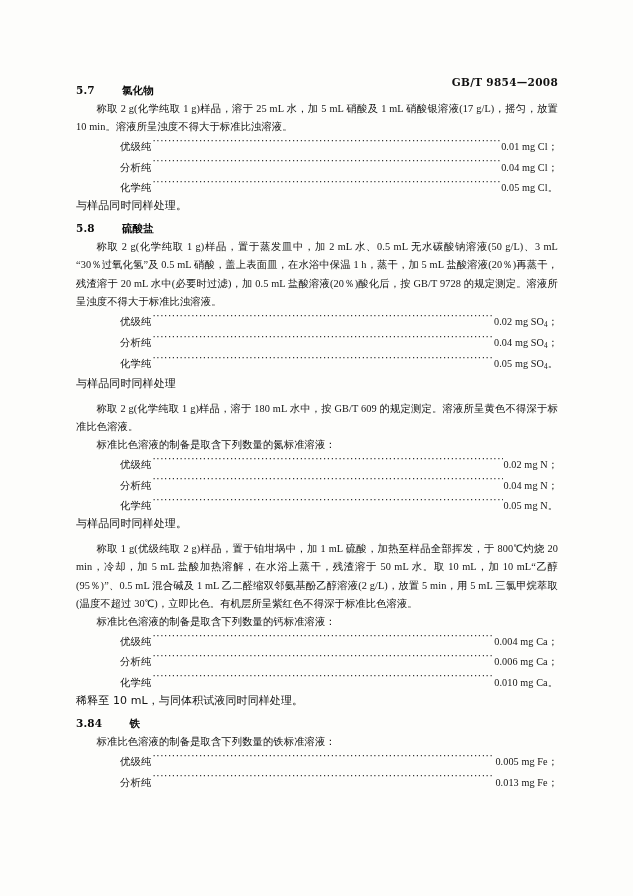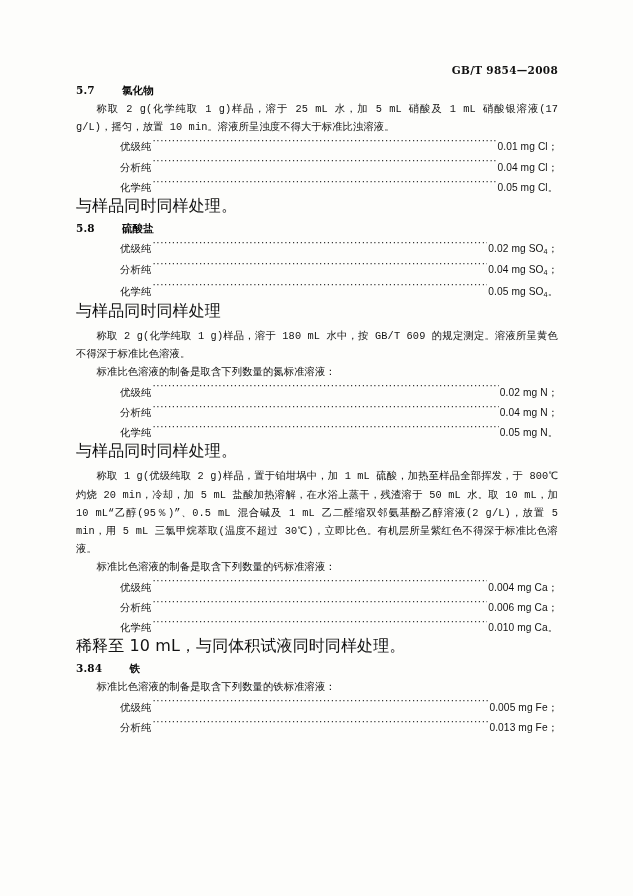--- a/index.html
+++ b/index.html
@@ -26,21 +26,21 @@
     width: 482px;
   }
   
   .header {
     position: relative;
     height: 24px;
   }
   .header-std {
     position: absolute;
     right: 0;
-    top: 4px;
+    top: 16px;
     font-family: "DejaVu Serif", "Liberation Serif", serif;
     font-weight: bold;
     font-size: 10.5px;
     letter-spacing: 0.3px;
     color: #111;
     white-space: nowrap;
   }
   
   .sec {
     margin-top: 7px;
@@ -56,21 +56,21 @@
     white-space: nowrap;
   }
   .sec-num {
     display: inline-block;
     font-family: "DejaVu Serif", "Liberation Serif", serif;
     font-weight: bold;
     margin-right: 27px;
   }
   
   .para {
-    font-family: Liberation Mono, monospace;
+    font-family: Liberation Serif, serif;
     font-size: 10.3px;
     line-height: 18.2px;
     color: #121212;
     text-align: justify;
     text-justify: inter-character;
     letter-spacing: 0.1px;
     margin: 0;
   }
   .para.indent { text-indent: 2em; }
   .para-tight { margin: 0; }
@@ -107,34 +107,34 @@
     font-size: 10.3px;
     letter-spacing: 0.6px;
     color: #222;
     position: absolute;
     left: 0;
     bottom: 1px;
     white-space: nowrap;
   }
   .grade-value {
     flex: 0 0 auto;
-    font-family: Liberation Sans, sans-serif;
+    font-family: Liberation Serif, serif;
     font-size: 10.2px;
     letter-spacing: 0.1px;
     padding-left: 0px;
   }
   .grade-value sub {
     font-size: 7.2px;
     vertical-align: baseline;
     position: relative;
     top: 2px;
   }
   .tail {
     font-family: "DejaVu Sans", "Liberation Sans", sans-serif;
-    font-size: 16px;
+    font-size: 11px;
     line-height: 18.2px;
     color: #121212;
     letter-spacing: 0.1px;
   }
 </style>
 </head>
 <body>
 
 <div class="page">
   <div class="page-inner">
@@ -161,20 +161,21 @@
             <div class="grade-row">
               <span class="grade-label">化学纯</span>
               <span class="leader"></span>
               <span class="grade-value"><span>0.05 mg Cl</span><span>。</span></span>
             </div>
           </div>
           <div class="tail">与样品同时同样处理。</div>
         </div>
         <div class="sec">
           <div class="sec-head"><span class="sec-num">5.8</span><span>硫酸盐</span></div>
+          <p class="para indent">称取 2 g(化学纯取 1 g)样品，置于蒸发皿中，加 2 mL 水、0.5 mL 无水碳酸钠溶液(50 g/L)、3 mL “30％过氧化氢”及 0.5 mL 硝酸，盖上表面皿，在水浴中保温 1 h，蒸干，加 5 mL 盐酸溶液(20％)再蒸干，残渣溶于 20 mL 水中(必要时过滤)，加 0.5 mL 盐酸溶液(20％)酸化后，按 GB/T 9728 的规定测定。溶液所呈浊度不得大于标准比浊溶液。</p>
           <div class="grade-list">
             <div class="grade-row">
               <span class="grade-label">优级纯</span>
               <span class="leader"></span>
               <span class="grade-value"><span>0.02 mg SO</span><sub>4</sub><span>；</span></span>
             </div>
             <div class="grade-row">
               <span class="grade-label">分析纯</span>
               <span class="leader"></span>
               <span class="grade-value"><span>0.04 mg SO</span><sub>4</sub><span>；</span></span>

